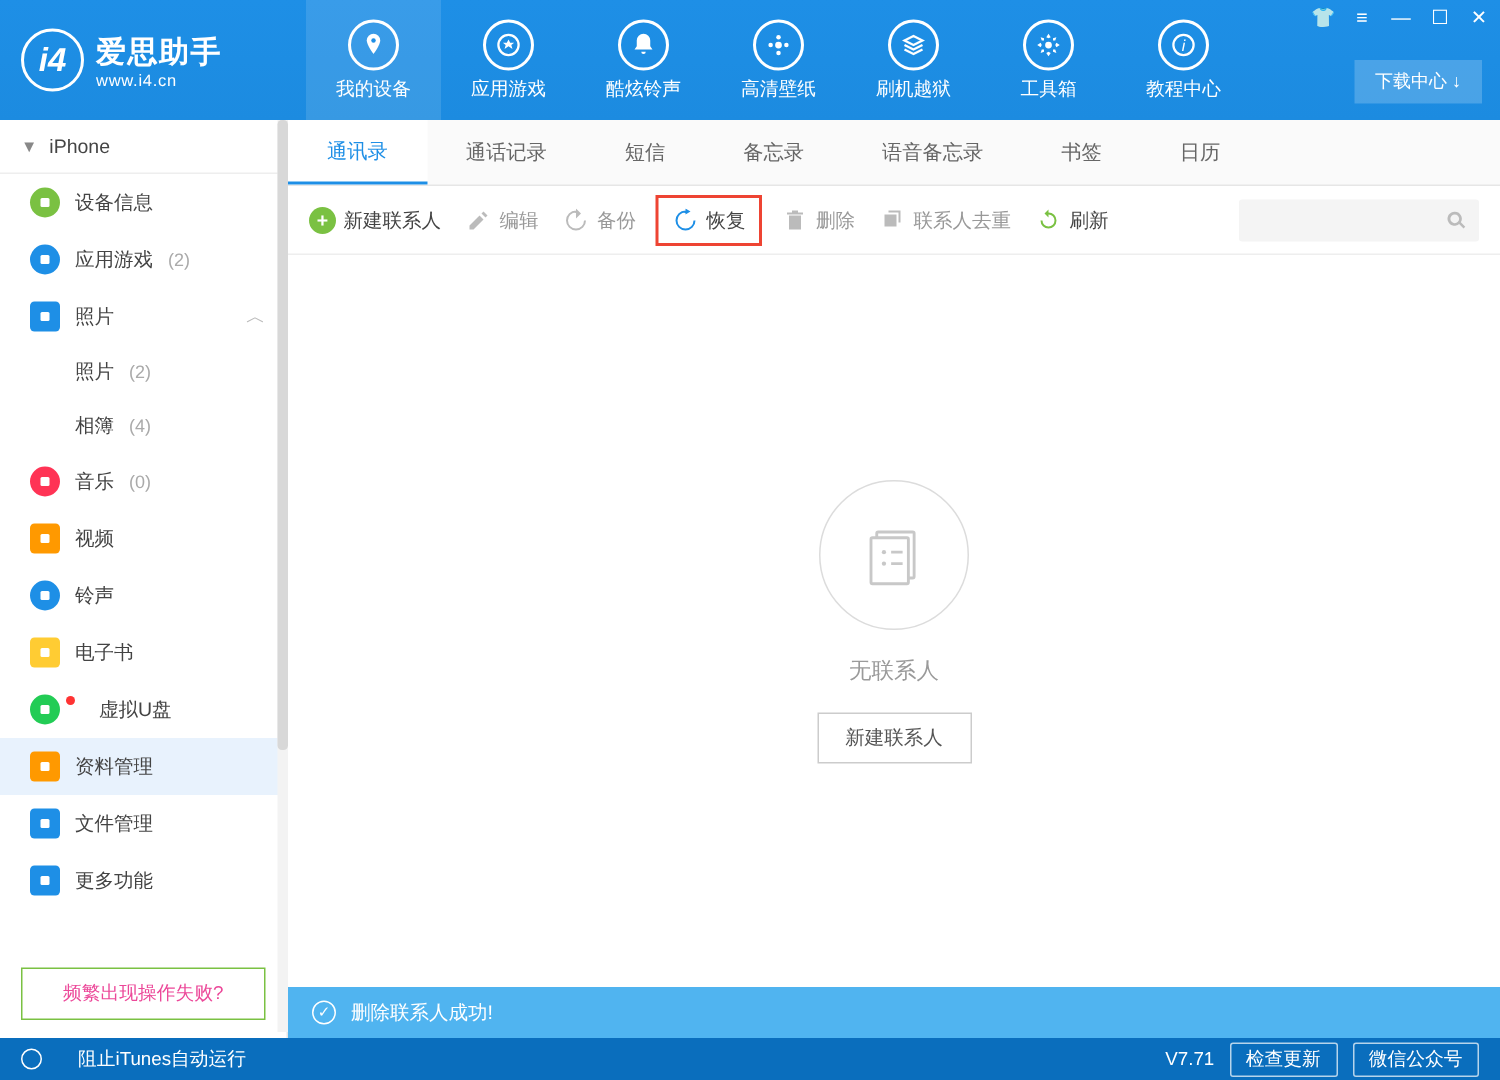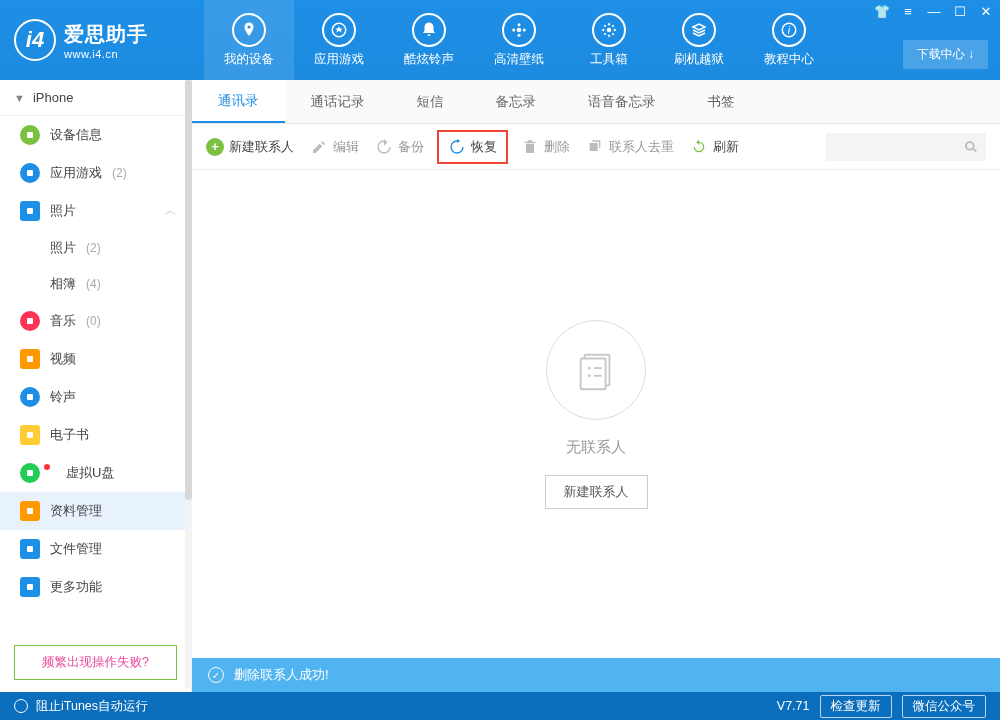--- a/index.html
+++ b/index.html
@@ -55,21 +55,21 @@
 .content{ flex:1; background:#fff; display:flex; flex-direction:column; align-items:center; justify-content:center; gap:18px; position:relative;}
 .empty-ico{ width:100px; height:100px; border:1px solid #dcdcdc; border-radius:50%; display:flex; align-items:center; justify-content:center;}
 .empty-ico svg{ width:46px; height:46px; fill:none; stroke:#c8c8c8; stroke-width:2;}
 .empty-txt{ color:#9a9a9a; font-size:15px;}
 .empty-btn{ border:1px solid #ccc; padding:7px 18px; background:#fff; color:#555; cursor:pointer; font-size:13px;}
 .notice{ height:34px; background:#50b4f0; color:#fff; display:flex; align-items:center; gap:10px; padding:0 16px; font-size:13px;}
 .notice .chk{ width:16px; height:16px; border:1.5px solid #fff; border-radius:50%; display:flex; align-items:center; justify-content:center;}
 .notice .chk::after{ content:"✓"; font-size:10px;}
 
 .status{ height:28px; background:#0a6ebd; color:#fff; display:flex; align-items:center; padding:0 14px; font-size:12.5px;}
-.status .left{ display:flex; align-items:center; gap:8px;}
+.status .left{ display:flex; align-items:center; gap:24px;}
 .status .ring{ width:14px; height:14px; border:1.5px solid #fff; border-radius:50%;}
 .status .right{ margin-left:auto; display:flex; align-items:center; gap:10px;}
 .status .btn{ border:1px solid rgba(255,255,255,0.7); padding:2px 10px; border-radius:2px; cursor:pointer;}
 </style>
 </head>
 <body>
 
 <div class="header">
   <div class="logo-block">
     <div class="logo-circle">i4</div>
@@ -113,33 +113,33 @@
             <circle cx="12" cy="19" r="2"></circle>
             <circle cx="5" cy="12" r="2"></circle>
             <circle cx="19" cy="12" r="2"></circle>
           </svg>
         </div>
         <span>高清壁纸</span>
       </div>
       <div class="nav-item">
         <div class="nav-ico">
           <svg viewBox="0 0 24 24">
+            <path d="M4 8l8-4 8 4-8 4-8-4zM4 12l8 4 8-4M4 16l8 4 8-4" fill="none" stroke="#fff" stroke-width="2"></path>
+          </svg>
+        </div>
+        <span>刷机越狱</span>
+      </div>
+      <div class="nav-item">
+        <div class="nav-ico">
+          <svg viewBox="0 0 24 24">
             <circle cx="12" cy="12" r="3"></circle>
             <path d="M12 2l2 3-2 1-2-1zM12 22l-2-3 2-1 2 1zM2 12l3-2 1 2-1 2zM22 12l-3 2-1-2 1-2zM5 5l3 1v2l-2 0zM19 19l-3-1v-2l2 0zM19 5l-1 3-2 0 0-2zM5 19l1-3 2 0 0 2z"></path>
           </svg>
         </div>
         <span>工具箱</span>
-      </div>
-      <div class="nav-item">
-        <div class="nav-ico">
-          <svg viewBox="0 0 24 24">
-            <path d="M4 8l8-4 8 4-8 4-8-4zM4 12l8 4 8-4M4 16l8 4 8-4" fill="none" stroke="#fff" stroke-width="2"></path>
-          </svg>
-        </div>
-        <span>刷机越狱</span>
       </div>
       <div class="nav-item">
         <div class="nav-ico">
           <svg viewBox="0 0 24 24">
             <circle cx="12" cy="12" r="9" fill="none" stroke="#fff" stroke-width="2"></circle>
             <text x="12" y="17" font-size="14" font-style="italic" text-anchor="middle" fill="#fff" font-family="serif">i</text>
           </svg>
         </div>
         <span>教程中心</span>
       </div>
@@ -269,20 +269,21 @@
     </div>
 
   <div class="main">
     <div class="tabs" id="tabs">
         <div class="tab active">通讯录</div>
         <div class="tab">通话记录</div>
         <div class="tab">短信</div>
         <div class="tab">备忘录</div>
         <div class="tab">语音备忘录</div>
         <div class="tab">书签</div>
+        <div class="tab">日历</div>
       </div>
 
     <div class="toolbar">
       <div class="tool add en">
         <span class="ico">+</span>
         <span>新建联系人</span>
       </div>
       <div class="tool">
         <span class="ico">
             <svg viewBox="0 0 24 24">

